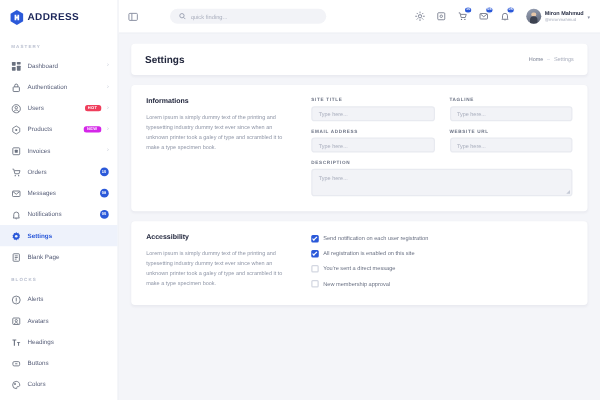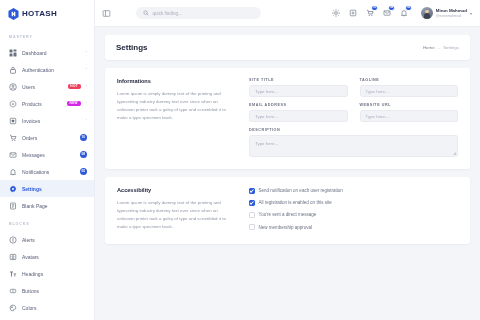--- a/index.html
+++ b/index.html
@@ -164,21 +164,21 @@
 
 <aside class="sidebar">
 
   <div class="logo-row">
     <span class="logo-hex">
       <svg viewBox="0 0 24 26" width="11" height="12">
         <path d="M12 0 23 6.5v13L12 26 1 19.5v-13z" fill="#2b59d9"></path>
         <path d="M8 8h3v3.2h2V8h3v10h-3v-3.3h-2V18H8z" fill="#ffffff"></path>
       </svg>
     </span>
-    <span class="logo-text">HOTASH</span>
+    <span class="logo-text">ADDRESS</span>
   </div>
 
   <div class="nav-section-title">MASTERY</div>
 
   <div class="nav-item">
     <span class="ico">
         <svg width="8" height="8" viewBox="0 0 16 16" fill="currentColor">
           <rect x="1" y="1" width="6" height="6" rx="1"></rect>
           <rect x="9" y="1" width="6" height="4" rx="1"></rect>
           <rect x="1" y="9" width="6" height="6" rx="1"></rect>

